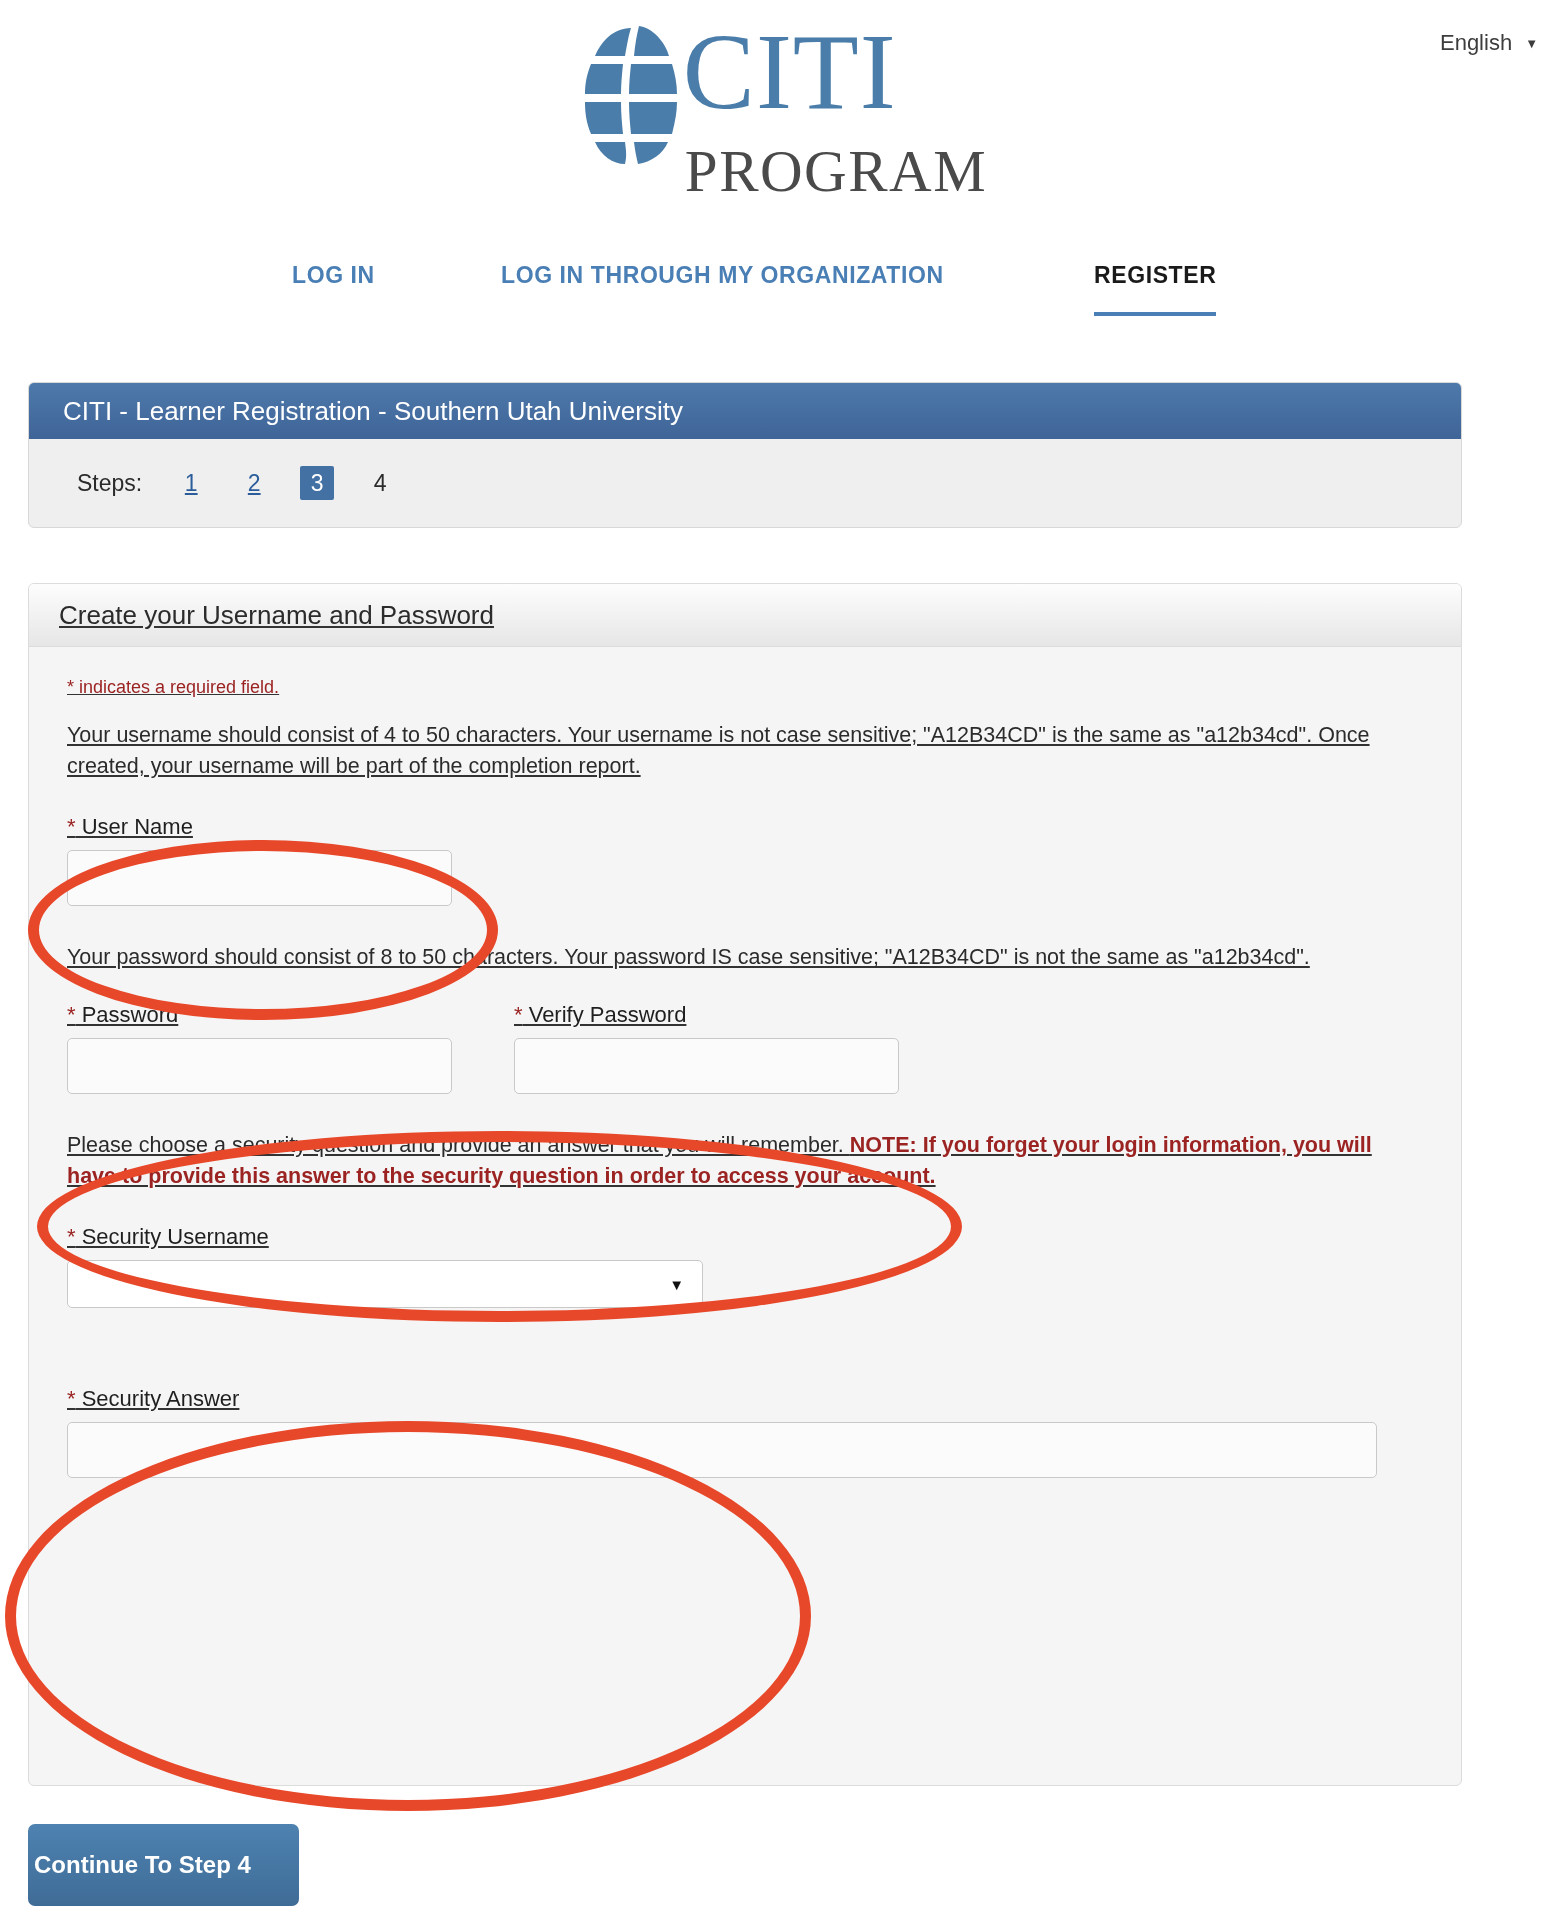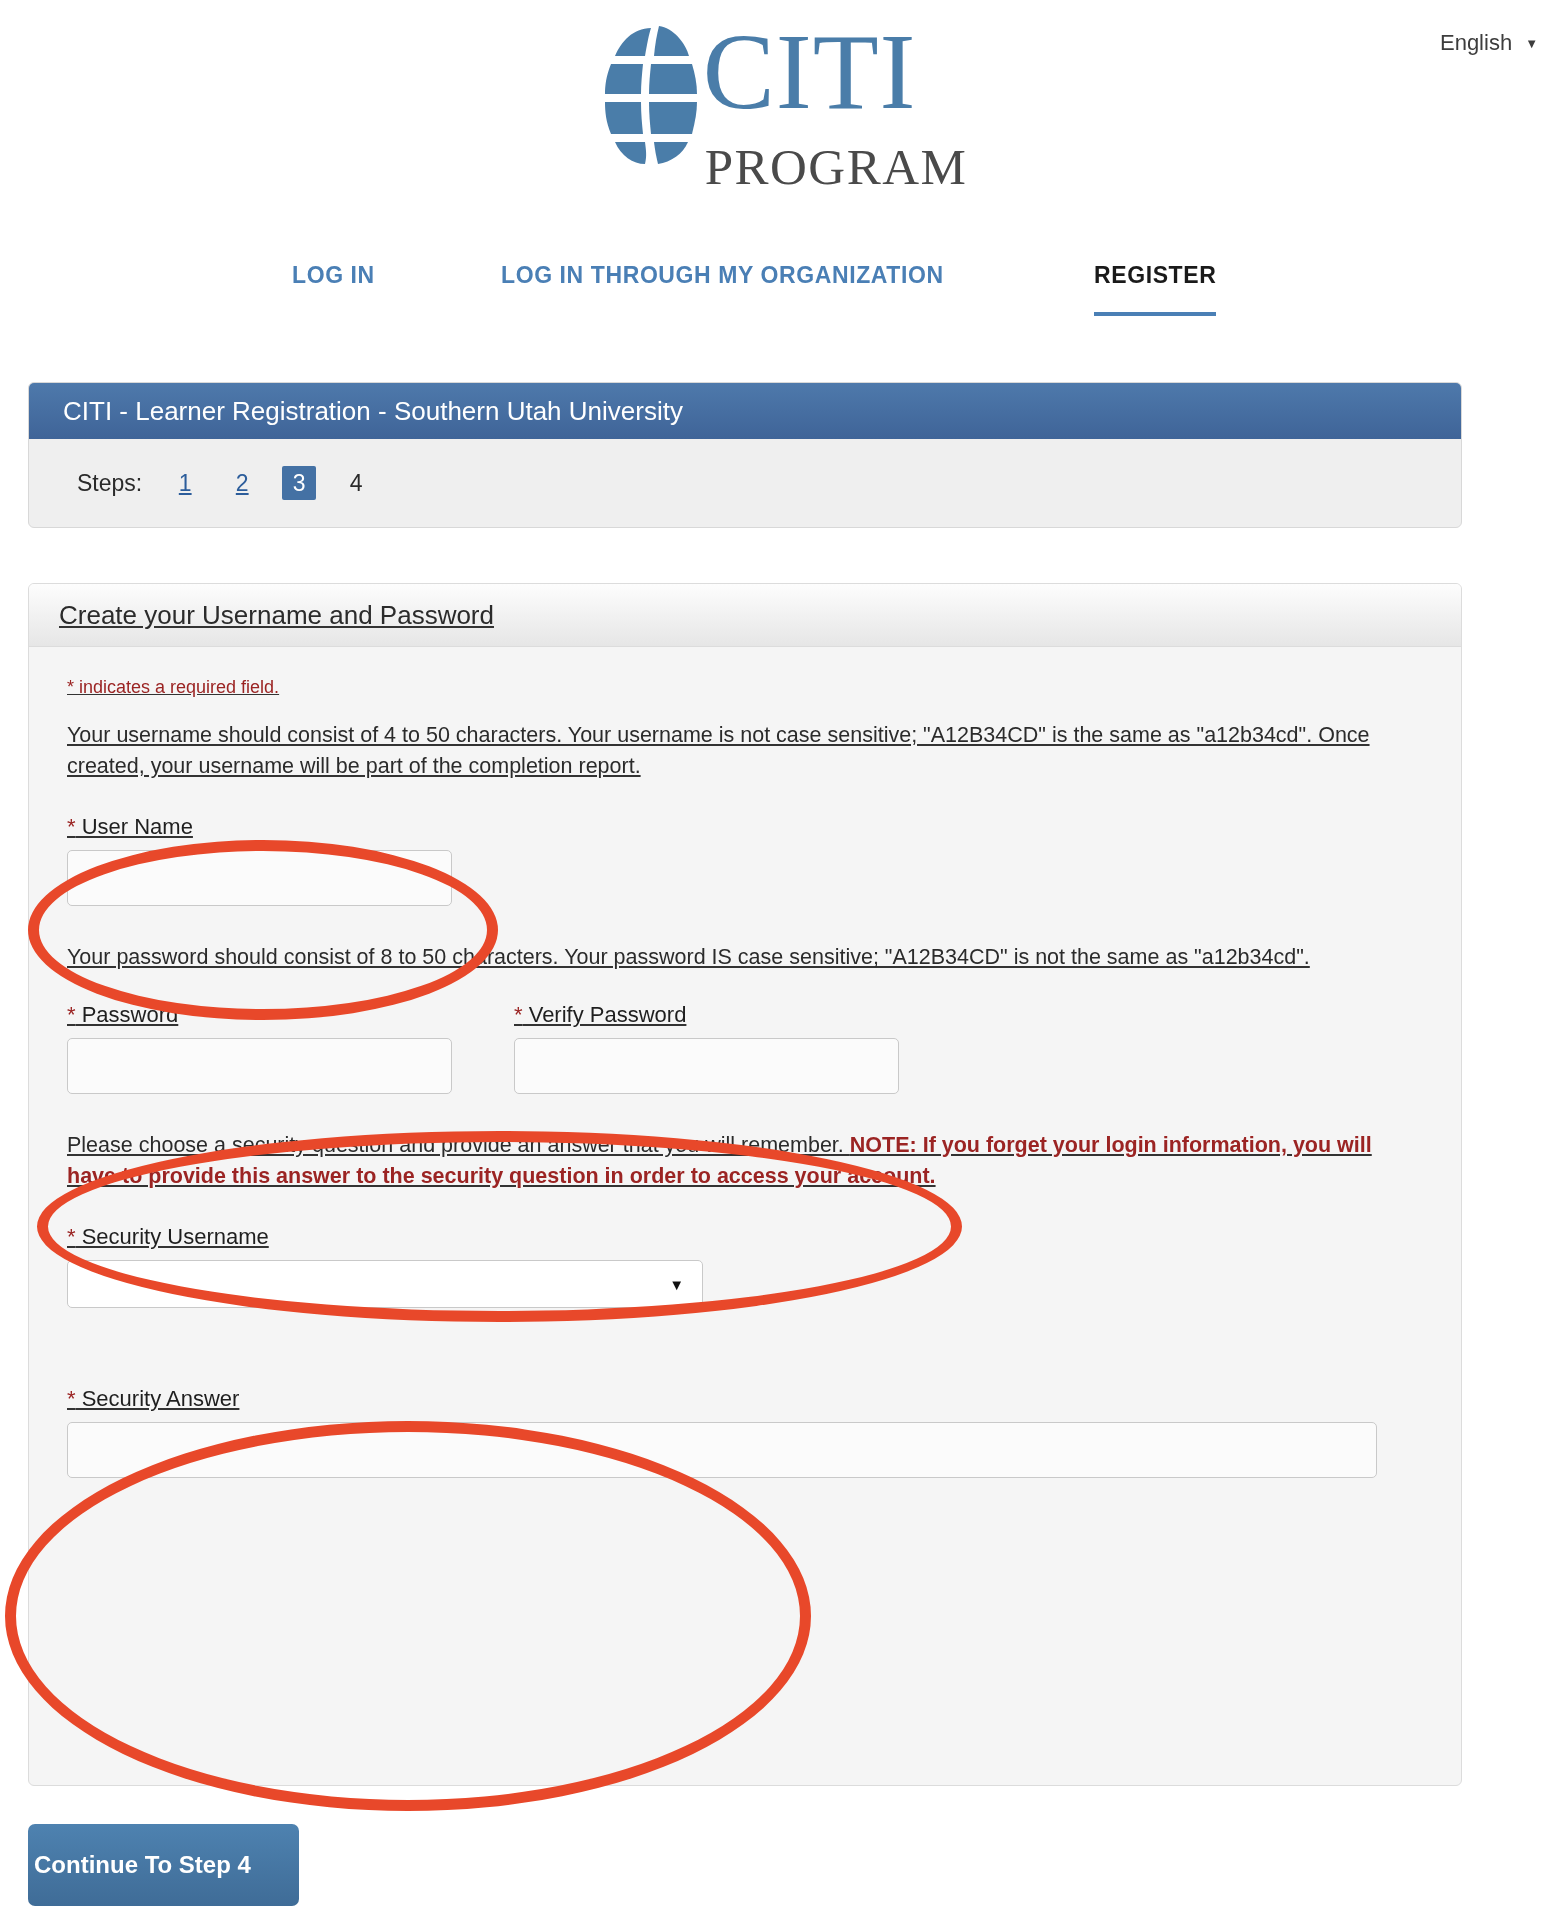--- a/index.html
+++ b/index.html
@@ -58,21 +58,21 @@
   }
   .logo-citi {
     font-family: "Liberation Serif", serif;
     font-size: 108px;
     line-height: 0.93;
     letter-spacing: 1px;
     color: #4a7da9;
   }
   .logo-program {
     font-family: "Liberation Serif", serif;
-    font-size: 51px;
+    font-size: 59px;
     line-height: 1;
     letter-spacing: 1.5px;
     color: #4a4a4a;
     margin-top: -4px;
     margin-left: 2px;
   }
 
   
   .nav {
     position: absolute;
@@ -124,21 +124,21 @@
     box-sizing: border-box;
   }
   .steps-body {
     height: 88px;
     display: flex;
     align-items: center;
     padding-left: 48px;
     box-sizing: border-box;
     font-size: 23px;
     color: #2b2b2b;
-    gap: 8px;
+    gap: 14px;
   }
   .steps-label { margin-right: 18px; }
   .step {
     display: inline-flex;
     align-items: center;
     justify-content: center;
     min-width: 22px;
     height: 34px;
     padding: 0 6px;
     font-size: 23px;

